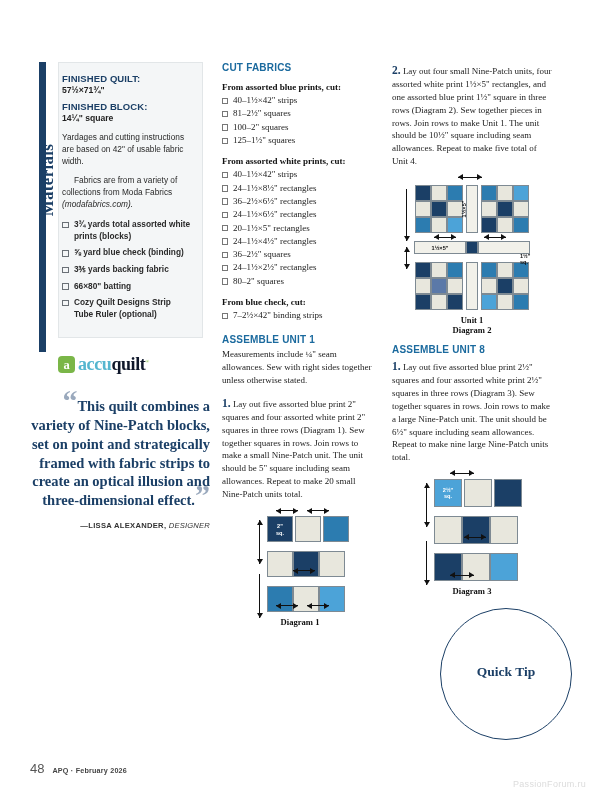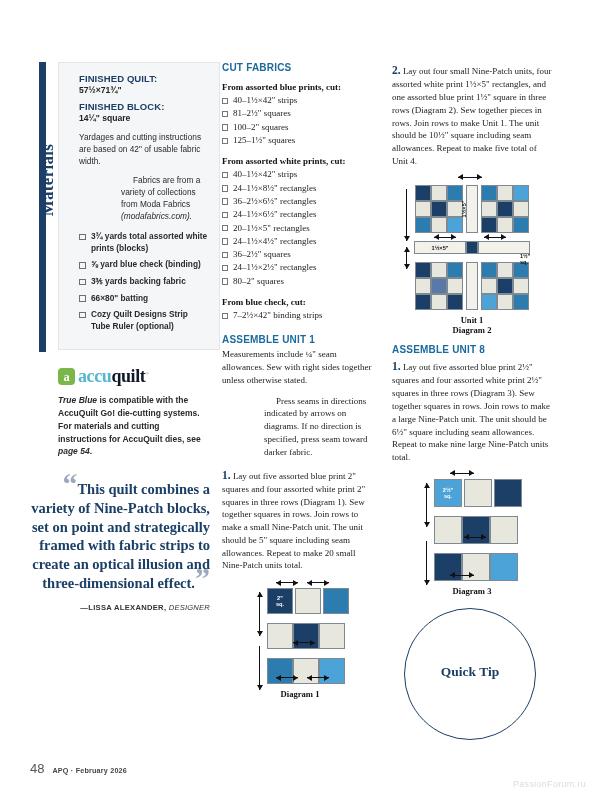--- a/index.html
+++ b/index.html
@@ -25,21 +25,21 @@
   .mat-bar{position:absolute;left:9px;top:0;width:7px;height:290px;background:#1b3f66;}
   .mat-word{
     position:absolute;left:-38px;top:108px;width:112px;
     transform:rotate(-90deg);
     font-family:"Liberation Serif",serif;
     font-weight:bold;font-size:17px;color:#1b3f66;
     letter-spacing:.3px;text-align:center;
   }
   .mat-box{
     margin-left:28px;background:#f4f6f7;border:1px solid #e2e6e8;
-    padding:10px 11px 12px 20px;width:129px;
+    padding:10px 11px 12px 3px;width:129px;
   }
   .mat-h{font-size:9.5px;font-weight:bold;color:#1b3f66;line-height:1.25;letter-spacing:.1px;}
   .mat-v{font-size:8.6px;font-weight:bold;color:#222;line-height:1.3;margin-bottom:5px;}
   .mat-p{font-size:8.3px;color:#2a2a2a;line-height:1.45;margin:7px 0 0 0;}
   .mat-p i{font-style:italic;}
   .mat-list{margin:9px 0 0 0;padding:0;list-style:none;}
   .mat-list li{
     font-size:8.3px;color:#2a2a2a;line-height:1.4;
     margin-bottom:5px;padding-left:12px;position:relative;font-weight:bold;
   }
@@ -100,21 +100,21 @@
     font-size:9px;line-height:1.48;color:#222;
     padding-left:11px;position:relative;
   }
   .cut-list li:before{
     content:"";position:absolute;left:0;top:3.6px;
     width:4.4px;height:4.4px;border:1px solid #777;
   }
   .step{font-family:"Liberation Serif",serif;font-size:9px;line-height:1.42;color:#222;margin:0 0 7px 0;}
   .num{font-weight:bold;color:#1b3f66;font-size:11.5px;font-family:"Liberation Serif",serif;}
   .step b{font-weight:normal;}
-  .indent{text-indent:12px;margin-left:42px;}
+  .indent{text-indent:12px;}
 
   
   .diagram{margin:6px 0 0 0;position:relative;}
   .dcap{
     font-family:"Liberation Serif",serif;font-size:8.6px;font-weight:bold;
     text-align:center;color:#111;margin-top:5px;line-height:1.25;
   }
   .row{display:flex;}
   .sq{border:.6px solid #7e8a93;box-sizing:border-box;}
   .c-navy{background:#1b3f66;}
@@ -149,21 +149,21 @@
   }
   .lbl-w{color:#fff;}
   .lbl-k{color:#111;}
   .vlabel{
     position:absolute;font-size:5.6px;font-weight:bold;color:#111;
     transform:rotate(-90deg);white-space:nowrap;
   }
 
   
   .tip{
-    position:absolute;left:404px;top:608px;width:132px;height:132px;
+    position:absolute;left:440px;top:608px;width:132px;height:132px;
     border:1.2px solid #1b3f66;border-radius:50%;
     display:flex;flex-direction:column;align-items:center;
     justify-content:center;padding:8px;box-sizing:border-box;
   }
   .tip-h{
     font-family:"Liberation Serif",serif;font-size:13.5px;font-weight:bold;
     color:#1b3f66;margin-bottom:4px;
   }
   .tip-p{font-size:7.4px;line-height:1.42;color:#222;text-align:center;font-weight:bold;}
 
@@ -209,21 +209,20 @@
           <li>Cozy Quilt Designs Strip Tube Ruler (optional)</li>
         </ul>
       </div>
     </div>
 
     <div class="aq">
       <div class="aq-logo">
         <span class="aq-mark">a</span>
         <span class="aq-name"><span class="aq-b">accu</span><span class="aq-c">quilt</span><span class="aq-tm">®</span></span>
       </div>
-      <div class="aq-p"><i>True Blue</i><span> is compatible with the AccuQuilt Go! die-cutting systems. For materials and cutting instructions for AccuQuilt dies, see </span><i>page 54</i><span>.</span></div>
     </div>
 
     <div class="quote">
       <div class="q-body">
         <span class="q-mark">“</span><span class="q-text">This quilt combines a variety of Nine-Patch blocks, set on point and strategically framed with fabric strips to create an optical illusion and three-dimensional effect.</span><span class="q-mark">”</span>
       </div>
       <div class="q-attr">
         <span>—LISSA ALEXANDER,</span>
         <i>DESIGNER</i>
       </div>
@@ -255,21 +254,20 @@
       <li>80–2" squares</li>
     </ul>
 
     <div class="sub-h">From blue check, cut:</div>
     <ul class="cut-list">
       <li>7–2½×42" binding strips</li>
     </ul>
 
     <div class="sec-h" style="margin-top:12px;">ASSEMBLE UNIT 1</div>
     <div class="body-t">Measurements include ¼" seam allowances. Sew with right sides together unless otherwise stated.</div>
-    <div class="body-t indent">Press seams in directions indicated by arrows on diagrams. If no direction is specified, press seam toward darker fabric.</div>
 
     <div class="step"><span class="num">1.</span><span> Lay out five assorted blue print 2" squares and four assorted white print 2" squares in three rows </span><b>(Diagram 1)</b><span>. Sew together squares in rows. Join rows to make a small Nine-Patch unit. The unit should be 5" square including seam allowances. Repeat to make 20 small Nine-Patch units total.</span></div>
 
     <div class="diagram" style="margin-top:8px;">
       <div style="position:relative;width:110px;margin:0 auto;padding-top:8px;">
 
         <div class="arr" style="left:31px;top:2px;width:22px;">
           <div class="arrow-h left right"></div>
         </div>
         <div class="arr" style="left:62px;top:2px;width:22px;">

